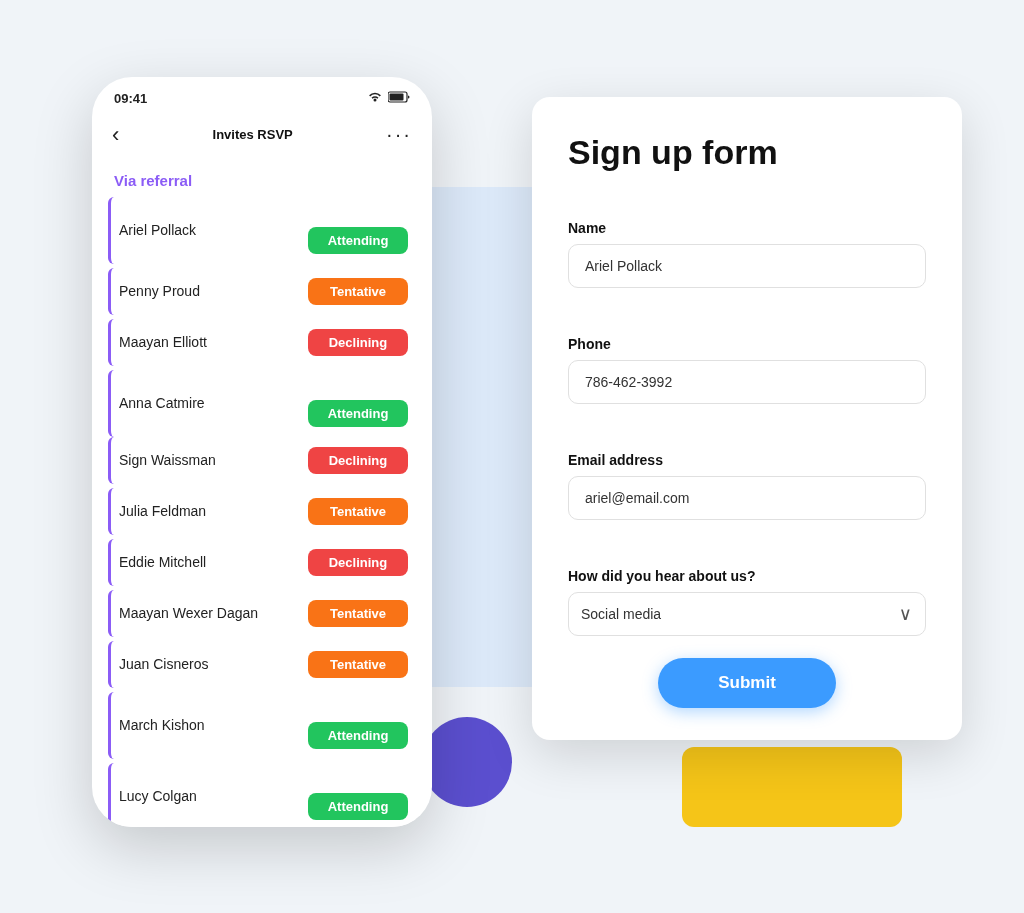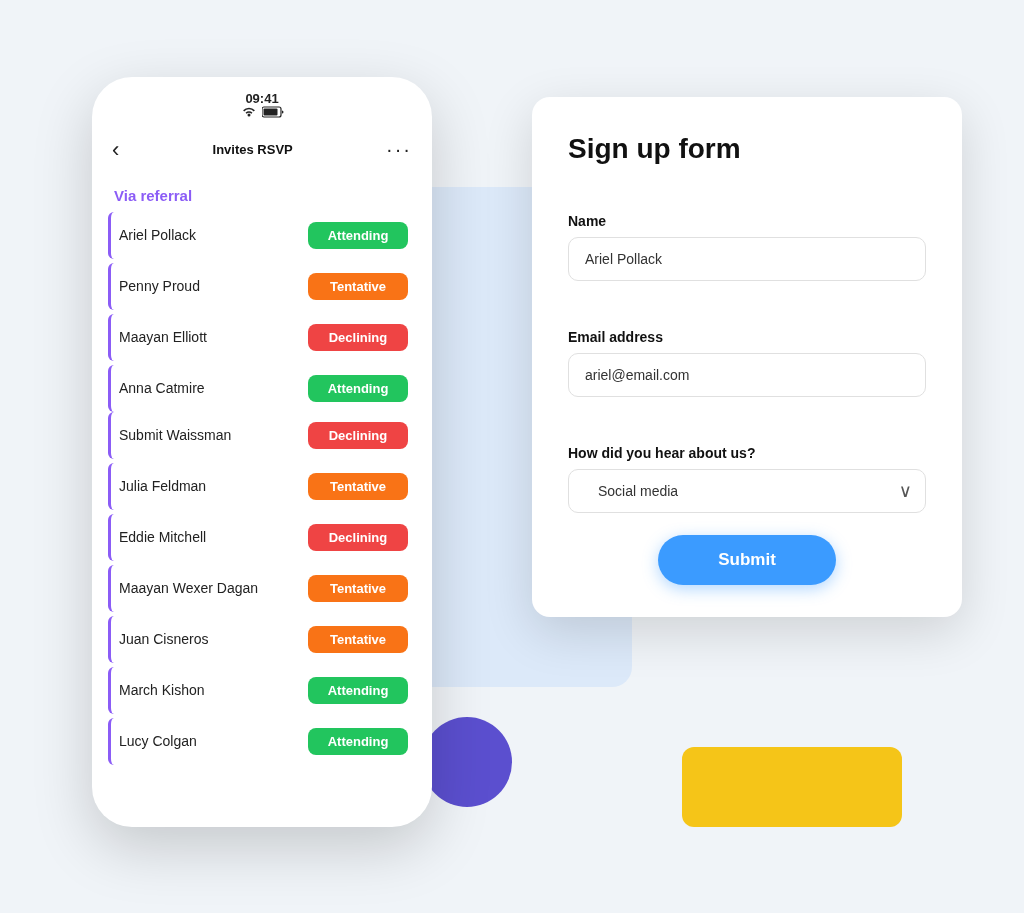--- a/index.html
+++ b/index.html
@@ -72,21 +72,20 @@
     }
 
     .phone-status-bar {
       display: flex;
       justify-content: space-between;
       align-items: center;
       padding: 14px 22px 6px;
       font-size: 13px;
       font-weight: 600;
       color: #222;
-      flex-direction: column;
     }
 
     .status-icons {
       display: flex;
       align-items: center;
       gap: 5px;
     }
 
     .phone-header {
       display: flex;
@@ -151,39 +150,39 @@
     .status-badge {
       padding: 6px 18px;
       border-radius: 8px;
       font-size: 13px;
       font-weight: 600;
       color: #fff;
       min-width: 100px;
       text-align: center;
     }
 
-    .badge-attending { background: #22c55e; }
+    .badge-attending { background: #22c55e; margin-top: 20px; }
     .badge-tentative { background: #f97316; }
     .badge-declining { background: #ef4444; }
 
     
     .form-card {
       position: absolute;
       right: 0;
       top: 50px;
       width: 430px;
       background: #fff;
       border-radius: 18px;
       box-shadow: 0 15px 50px rgba(0,0,0,0.14);
       padding: 36px 36px 32px;
       z-index: 10;
     }
 
     .form-title {
-      font-size: 28px;
+      font-size: 34px;
       font-weight: 700;
       color: #111;
       margin-bottom: 22px;
     }
 
     .form-group {
       margin-bottom: 18px;
     }
 
     .form-label {
@@ -209,21 +208,21 @@
     .form-input::placeholder {
       color: #aaa;
     }
 
     .form-select-wrapper {
       position: relative;
     }
 
     .form-select {
       width: 100%;
-      padding: 13px 29px;
+      padding: 13px 12px;
       border: 1.5px solid #e0e0e0;
       border-radius: 10px;
       font-size: 14px;
       color: #333;
       background: #fff;
       appearance: none;
       outline: none;
       cursor: pointer;
     }
 
@@ -302,21 +301,21 @@
           <span class="status-badge badge-declining">Declining</span>
         </div>
         <div class="invite-row">
           <span class="invite-name">Anna Catmire</span>
           <span class="status-badge badge-attending">Attending</span>
         </div>
       </div>
 
       <div class="invite-list">
         <div class="invite-row">
-          <span class="invite-name">Submit Waissman</span>
+          <span class="invite-name">Sign Waissman</span>
           <span class="status-badge badge-declining">Declining</span>
         </div>
         <div class="invite-row">
           <span class="invite-name">Julia Feldman</span>
           <span class="status-badge badge-tentative">Tentative</span>
         </div>
         <div class="invite-row">
           <span class="invite-name">Eddie Mitchell</span>
           <span class="status-badge badge-declining">Declining</span>
         </div>
@@ -341,20 +340,24 @@
   </div>
 
   <div class="form-card">
     <h2 class="form-title">Sign up form</h2>
 
     <div class="form-group">
       <label class="form-label">Name</label>
       <input class="form-input" type="text" value="Ariel Pollack" placeholder="Ariel Pollack" style="">
     </div>
 
+    <div class="form-group">
+      <label class="form-label">Phone</label>
+      <input class="form-input" type="tel" value="786-462-3992" placeholder="786-462-3992" style="">
+    </div>
 
     <div class="form-group">
       <label class="form-label">Email address</label>
       <input class="form-input" type="email" value="ariel@email.com" placeholder="ariel@email.com" style="">
     </div>
 
     <div class="form-group">
       <label class="form-label">How did you hear about us?</label>
       <div class="form-select-wrapper">
         <select class="form-select">

